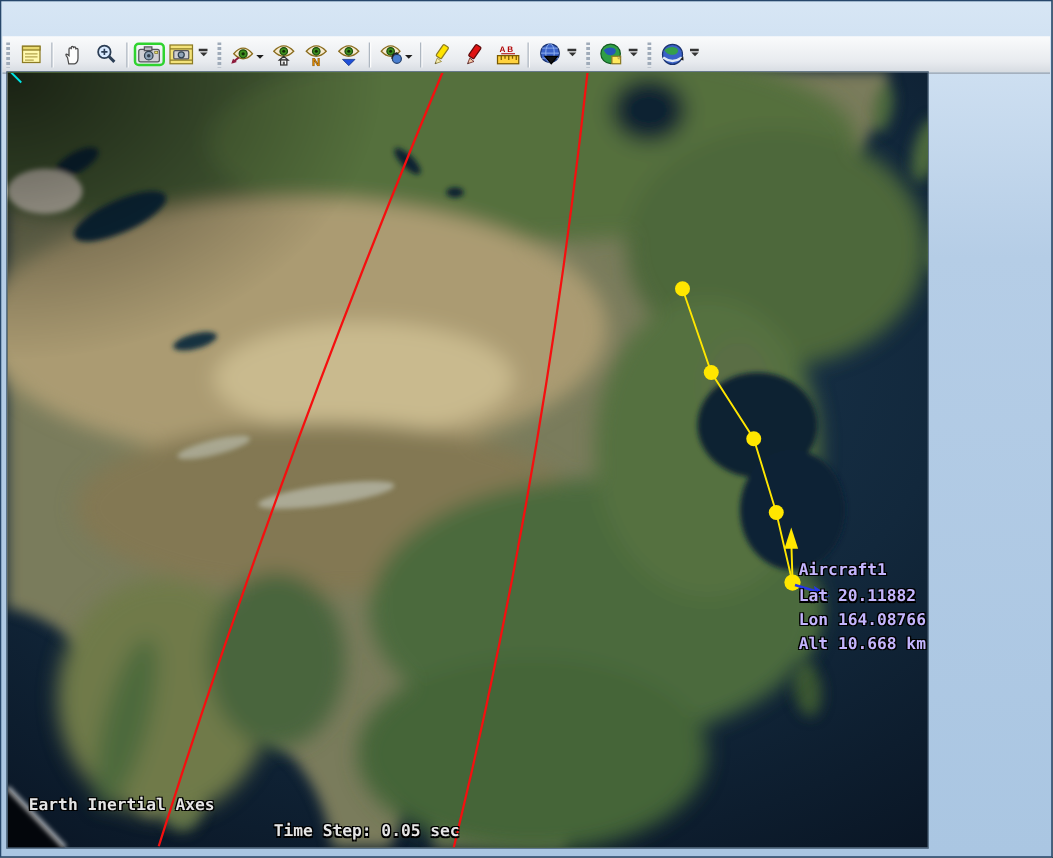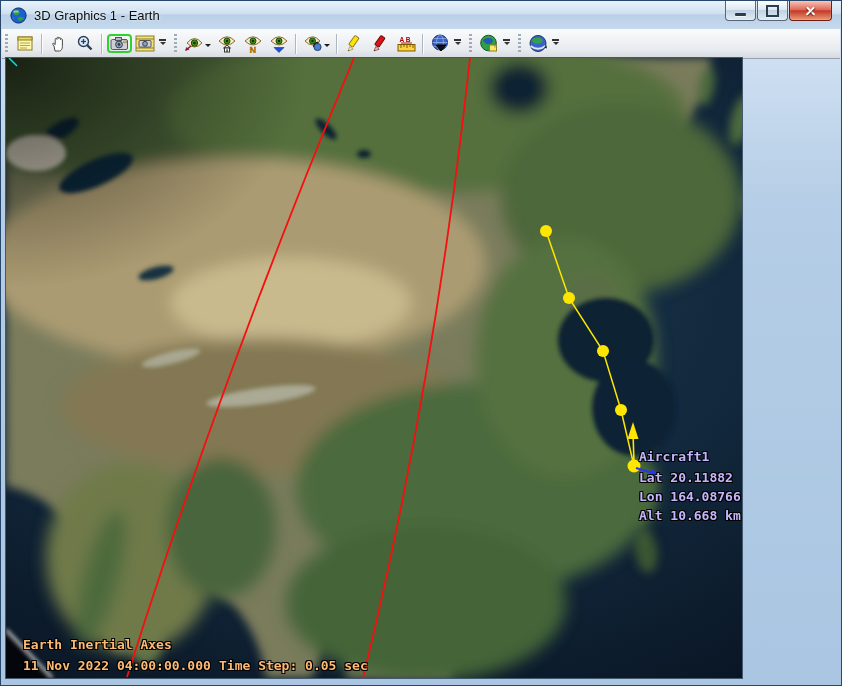--- a/index.html
+++ b/index.html
@@ -41,55 +41,34 @@
                margin:0 5px 0 1px;cursor:pointer;}
   .tb-overflow .bar{width:7px;height:1.6px;background:#333;margin-bottom:1.5px;}
   .tb-overflow .tri{width:0;height:0;border:3.5px solid transparent;border-top-color:#333;}
   
   .viewport{position:absolute;left:5px;top:57px;width:736px;height:620px;background:#0b1722;
             overflow:hidden;outline:1px solid #41586e;cursor:crosshair;}
   .viewport svg.layer{position:absolute;left:0;top:0;}
   .mono{font-family:"DejaVu Sans Mono",monospace;}
   .ylabel{position:absolute;color:#c4b5fd;font-size:13px;font-weight:bold;white-space:pre;
           text-shadow:1px 1px 0 #000,-1px 1px 0 #000,1px -1px 0 #000,-1px -1px 0 #000;}
-  .glabel{position:absolute;color:#fdba74;font-size:13px;font-weight:bold;white-space:pre;
+  .glabel{position:absolute;color:#e5e5e5;font-size:13px;font-weight:bold;white-space:pre;
           text-shadow:1px 1px 0 #000,-1px 1px 0 #000,1px -1px 0 #000,-1px -1px 0 #000;}
   .bing{position:absolute;left:772px;top:7px;display:flex;align-items:center;opacity:.96;}
   .bing-text{color:#fff;font-size:19px;margin-left:3px;letter-spacing:.5px;
              font-family:"Liberation Sans",sans-serif;}
   .agi{position:absolute;left:693px;top:565px;display:flex;align-items:center;opacity:.85;}
   .agi-text{font-size:30px;letter-spacing:3px;color:rgba(90,104,112,.55);margin-left:8px;
             font-family:"Liberation Sans",sans-serif;}
 </style>
 </head>
 <body>
 
 <div class="window">
 
-  <div class="titlebar">
-    <svg class="title-icon" viewBox="0 0 17 17">
-      <circle cx="8.5" cy="8.5" r="7.6" fill="#1c5fd0" stroke="#0a2c66"></circle>
-      <path d="M3,5 Q6,2 9,4 Q11,6 8,8 Q4,9 3,5Z" fill="#2e9e3a"></path>
-      <path d="M9,10 Q13,9 14,12 Q11,15 8,13 Q7,11 9,10Z" fill="#2e9e3a"></path>
-      <path d="M2.5,10 Q4,10 4.5,12 Q3,13 2.5,10Z" fill="#2e9e3a"></path>
-      <ellipse cx="6" cy="4.5" rx="3" ry="1.2" fill="rgba(255,255,255,.45)"></ellipse>
-    </svg>
-    <span class="title-text">3D Graphics 1 - Earth</span>
-    <div class="win-buttons">
-      <div class="win-btn min">
-          <div class="glyph-min"></div>
-        </div>
-      <div class="win-btn restore">
-          <div class="glyph-restore"></div>
-        </div>
-      <div class="win-btn close">
-          <div class="glyph-close"></div>
-        </div>
-    </div>
-  </div>
 
   <div class="toolbar">
     <div class="tb-grip"></div>
 
     <div class="tb-btn">
       <svg width="19" height="19" viewBox="0 0 19 19">
         <rect x="2" y="3" width="14" height="13" fill="#fff9ae" stroke="#8d7c24"></rect>
         <rect x="2" y="3" width="14" height="3" fill="#e8d96f" stroke="#8d7c24"></rect>
         <line x1="4" y1="9" x2="14" y2="9" stroke="#b3a44e"></line>
         <line x1="4" y1="11.5" x2="14" y2="11.5" stroke="#b3a44e"></line>
@@ -391,17 +370,16 @@
       </svg>
       <span class="bing-text">bing</span>
     </div>
 
     <div class="ylabel mono" style="left:633px;top:391px;">Aircraft1</div>
     <div class="ylabel mono" style="left:633px;top:412px;">Lat 20.11882</div>
     <div class="ylabel mono" style="left:633px;top:431px;">Lon 164.08766</div>
     <div class="ylabel mono" style="left:633px;top:450px;">Alt 10.668 km</div>
 
     <div class="glabel mono" style="left:17px;top:579px;">Earth Inertial Axes</div>
-    <div class="glabel mono" style="left:17px;top:600px;">11 Nov 2022 04:00:00.000</div>
     <div class="glabel mono" style="left:213px;top:600px;">Time Step: 0.05 sec</div>
 
   </div>
 </div>
 
 </body></html>

